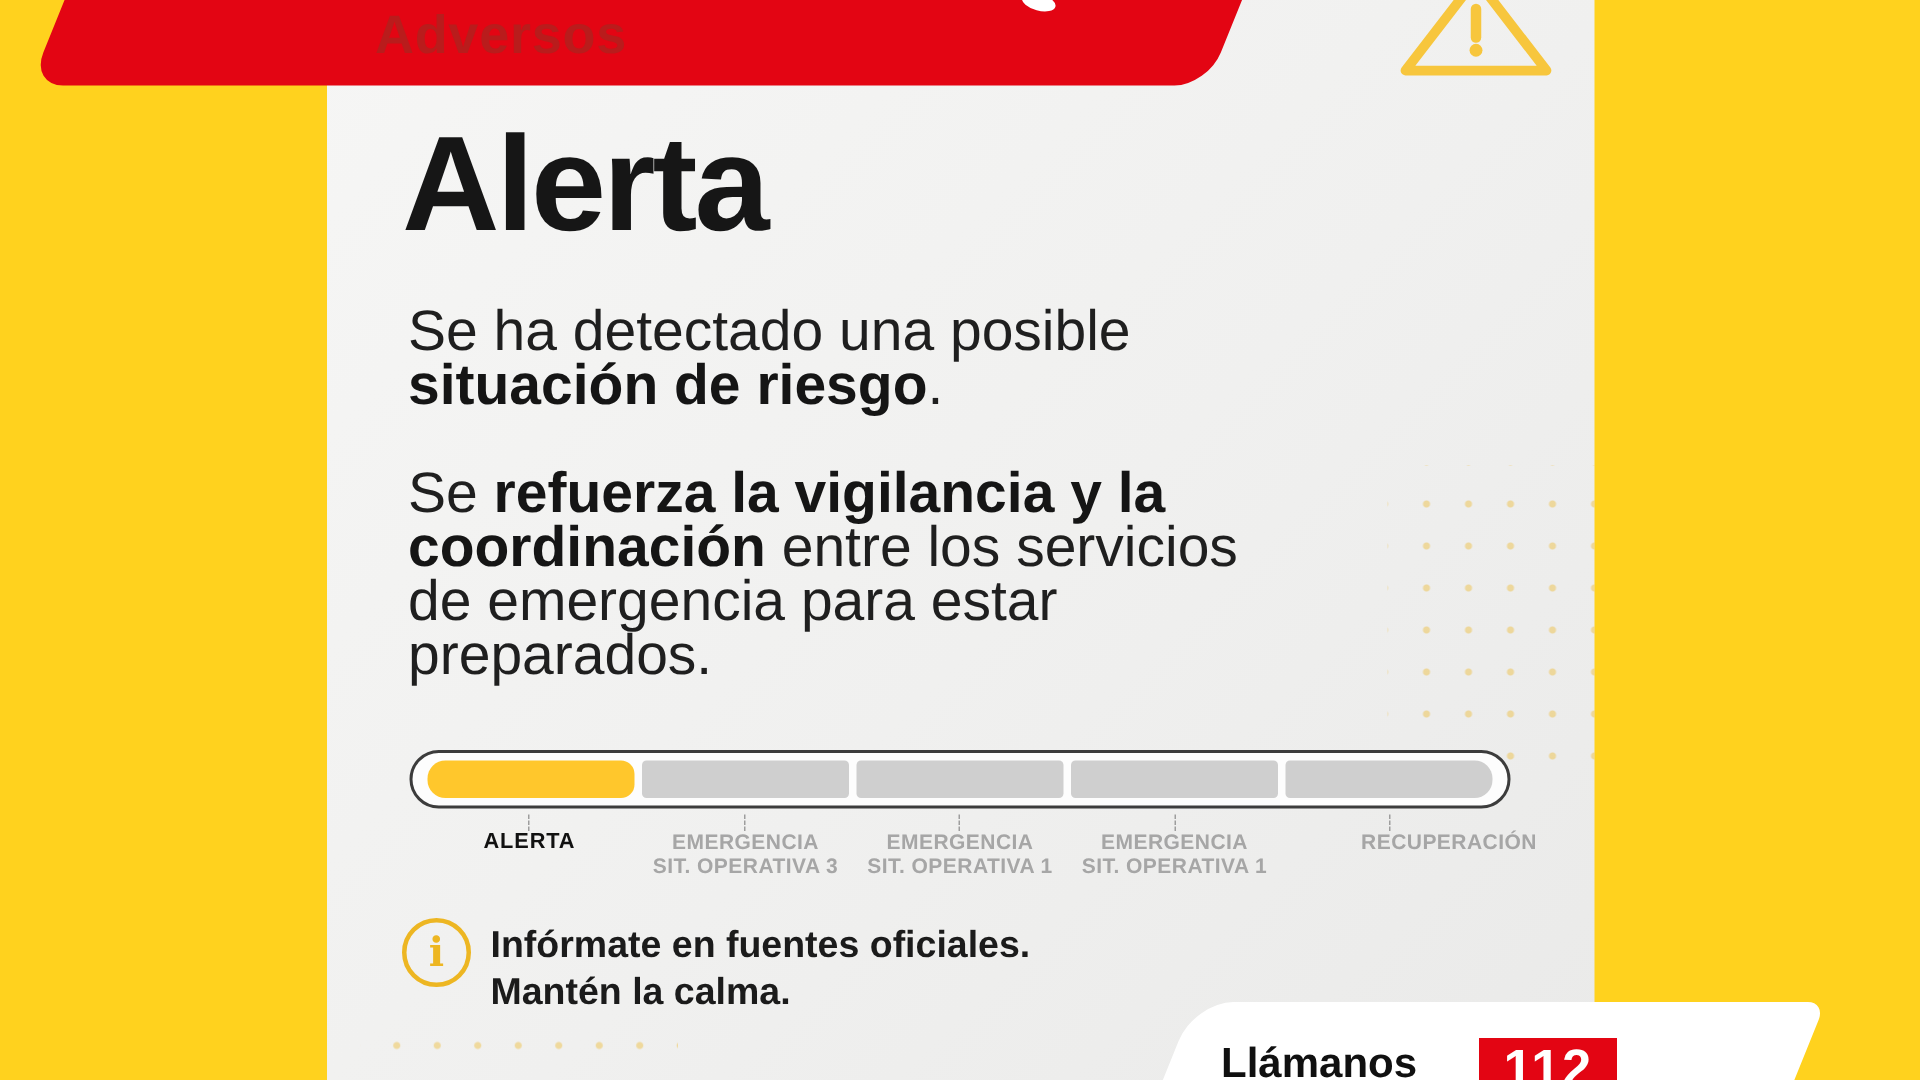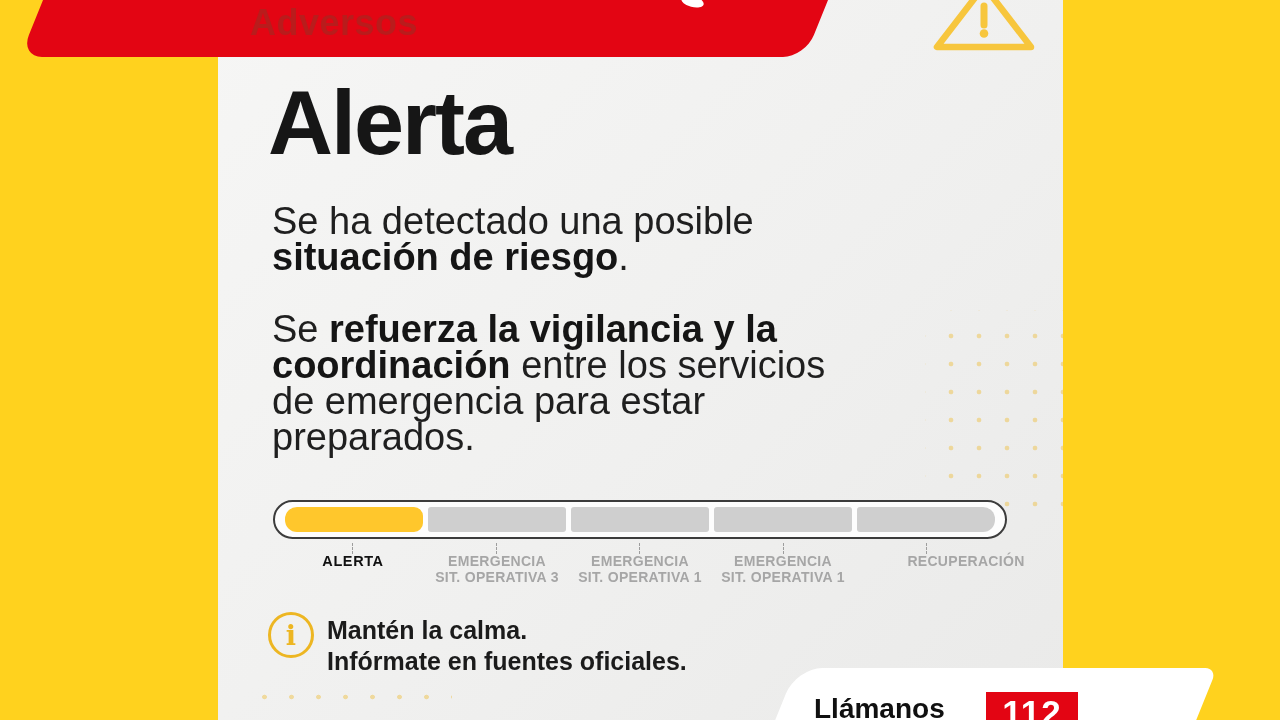--- a/index.html
+++ b/index.html
@@ -171,19 +171,19 @@
 <div class="abs stage-label" style="left:695px;">
   <span class="l1">EMERGENCIA</span>
   <span class="l2">SIT. OPERATIVA 1</span>
 </div>
 <div class="abs stage-label" style="left:878px;">
   <span class="l1">RECUPERACIÓN</span>
 </div>
 
 <div class="abs advice-icon">i</div>
 <div class="abs advice-text">
+  <div>Infórmate en fuentes oficiales.</div>
   <div>Mantén la calma.</div>
-  <div>Infórmate en fuentes oficiales.</div>
 </div>
 
 <div class="abs call-banner"></div>
 <div class="abs call-label">Llámanos</div>
 <div class="abs call-badge">112</div>
 
 </body></html>

